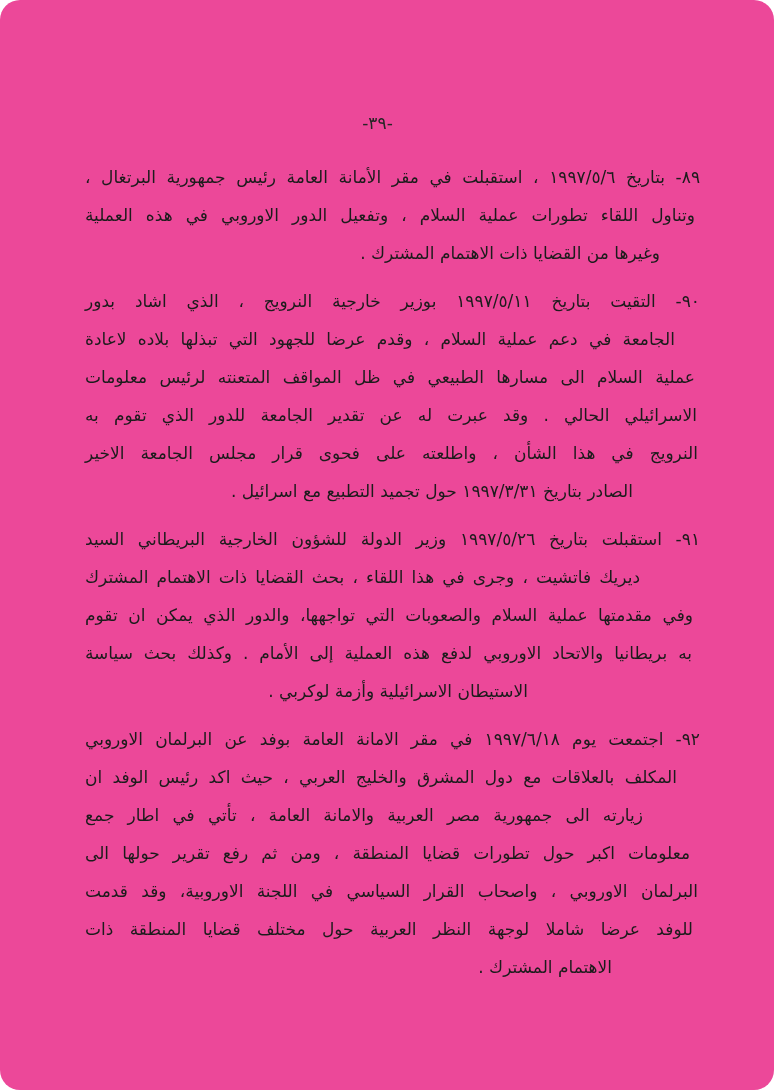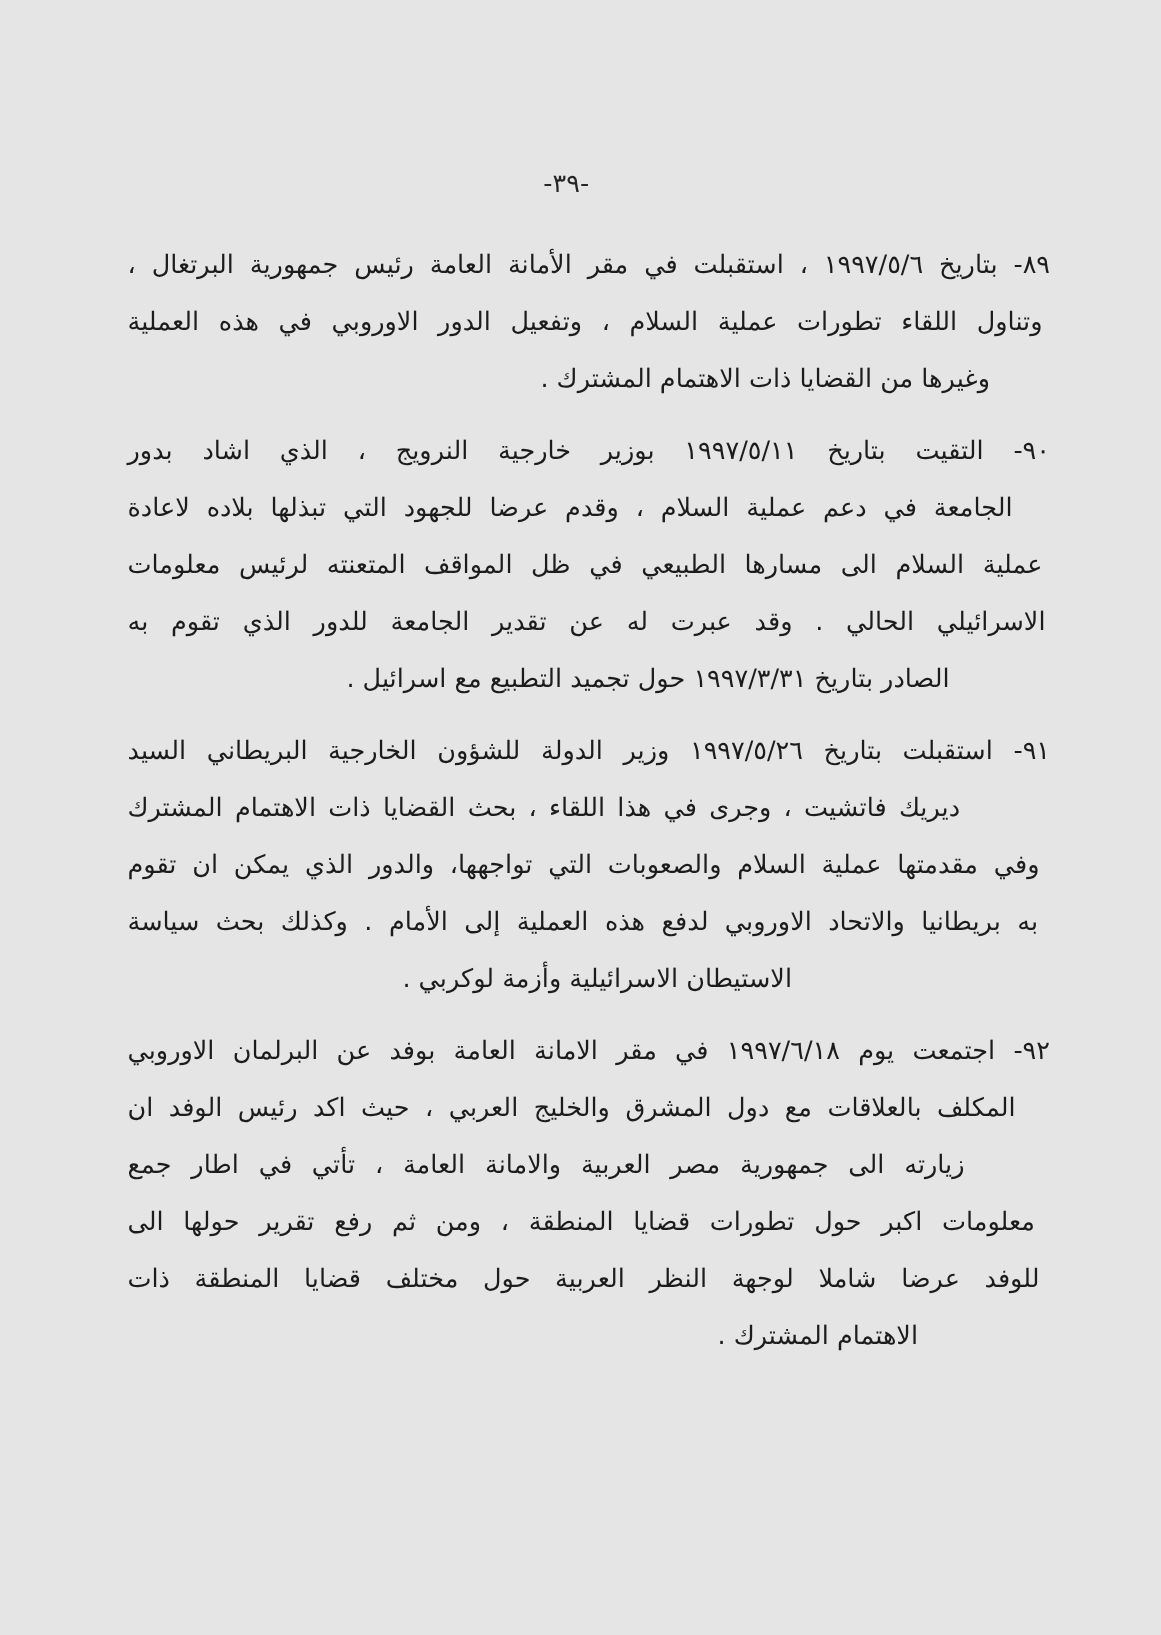--- a/index.html
+++ b/index.html
@@ -11,21 +11,22 @@
     position: relative;
     width: 774px;
     height: 1090px;
     overflow: hidden;
     font-family: "DejaVu Sans", sans-serif;
     color: #1c1c1c;
   }
   .page {
     position: absolute;
     inset: 0;
-    background: #e5e5e5;
+    background: #ec4899;
+    border-radius: 20px;
   }
   .page-num {
     position: absolute;
     top: 110px;
     left: 70px;
     width: 615px;
     height: 26px;
     line-height: 26px;
     text-align: center;
     font-size: 17px;
@@ -78,20 +79,21 @@
     </div>
 
     <div class="para">
       <div class="line first" style="margin-right:0px">
         <span class="marker">٩٠-</span>
         <span>التقيت بتاريخ ١٩٩٧/٥/١١ بوزير خارجية النرويج ، الذي اشاد بدور</span>
       </div>
       <div class="line" style="margin-right:25px">الجامعة في دعم عملية السلام ، وقدم عرضا للجهود التي تبذلها بلاده لاعادة</div>
       <div class="line" style="margin-right:5px">عملية السلام الى مسارها الطبيعي في ظل المواقف المتعنته لرئيس معلومات</div>
       <div class="line" style="margin-right:3px">الاسرائيلي الحالي . وقد عبرت له عن تقدير الجامعة للدور الذي تقوم به</div>
+      <div class="line" style="margin-right:2px">النرويج في هذا الشأن ، واطلعته على فحوى قرار مجلس الجامعة الاخير</div>
       <div class="line last" style="margin-right:67px">الصادر بتاريخ ١٩٩٧/٣/٣١ حول تجميد التطبيع مع اسرائيل .</div>
     </div>
 
     <div class="para">
       <div class="line first" style="margin-right:0px">
         <span class="marker">٩١-</span>
         <span>استقبلت بتاريخ ١٩٩٧/٥/٢٦ وزير الدولة للشؤون الخارجية البريطاني السيد</span>
       </div>
       <div class="line" style="margin-right:60px">ديريك فاتشيت ، وجرى في هذا اللقاء ، بحث القضايا ذات الاهتمام المشترك</div>
       <div class="line" style="margin-right:7px">وفي مقدمتها عملية السلام والصعوبات التي تواجهها، والدور الذي يمكن ان تقوم</div>
@@ -100,18 +102,19 @@
     </div>
 
     <div class="para">
       <div class="line first" style="margin-right:0px">
         <span class="marker">٩٢-</span>
         <span>اجتمعت يوم ١٩٩٧/٦/١٨ في مقر الامانة العامة بوفد عن البرلمان الاوروبي</span>
       </div>
       <div class="line" style="margin-right:23px">المكلف بالعلاقات مع دول المشرق والخليج العربي ، حيث اكد رئيس الوفد ان</div>
       <div class="line" style="margin-right:57px">زيارته الى جمهورية مصر العربية والامانة العامة ، تأتي في اطار جمع</div>
       <div class="line" style="margin-right:10px">معلومات اكبر حول تطورات قضايا المنطقة ، ومن ثم رفع تقرير حولها الى</div>
+      <div class="line" style="margin-right:2px">البرلمان الاوروبي ، واصحاب القرار السياسي في اللجنة الاوروبية، وقد قدمت</div>
       <div class="line" style="margin-right:7px">للوفد عرضا شاملا لوجهة النظر العربية حول مختلف قضايا المنطقة ذات</div>
       <div class="line last" style="margin-right:88px">الاهتمام المشترك .</div>
     </div>
 
   </div>
 </div>
 
 </body></html>

